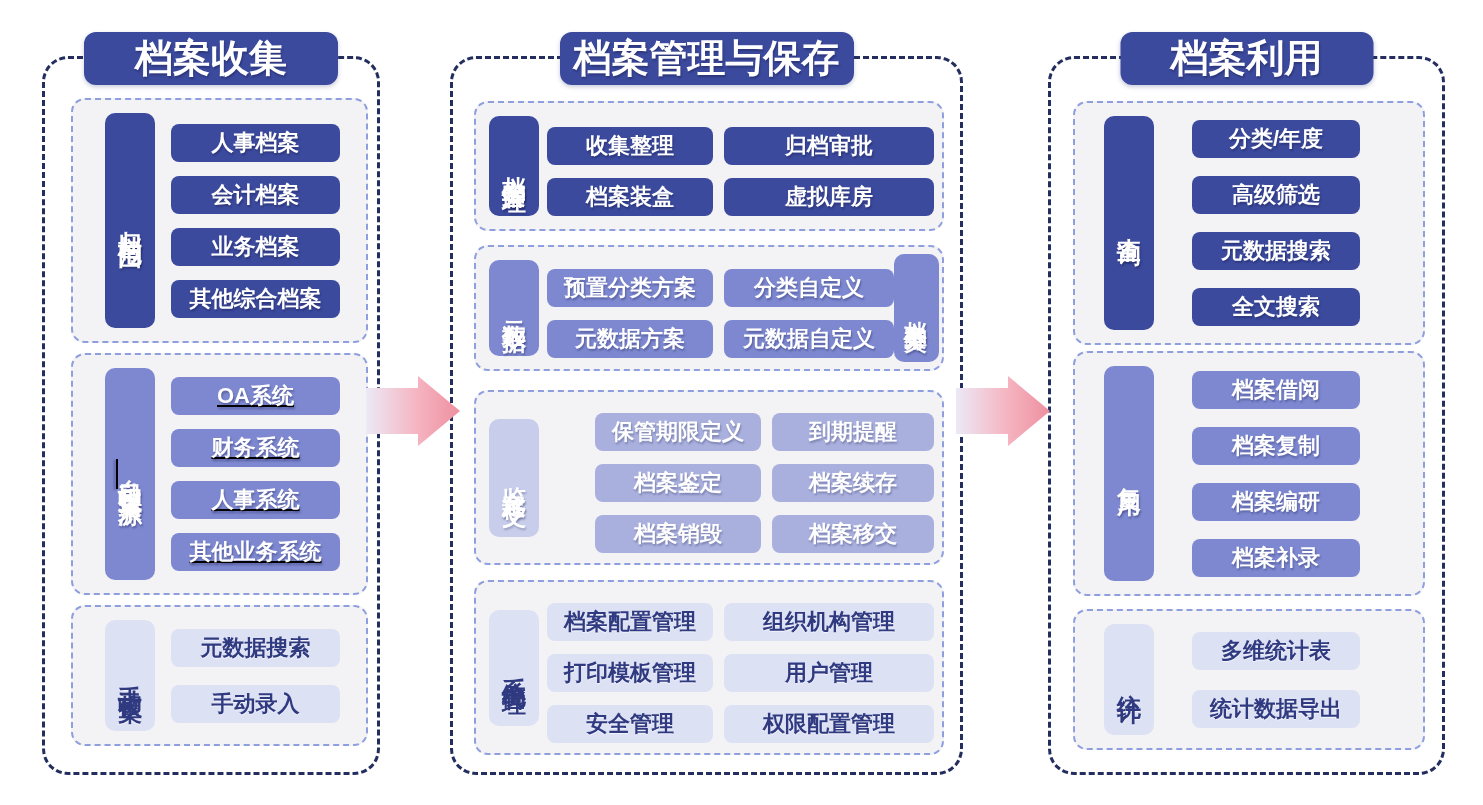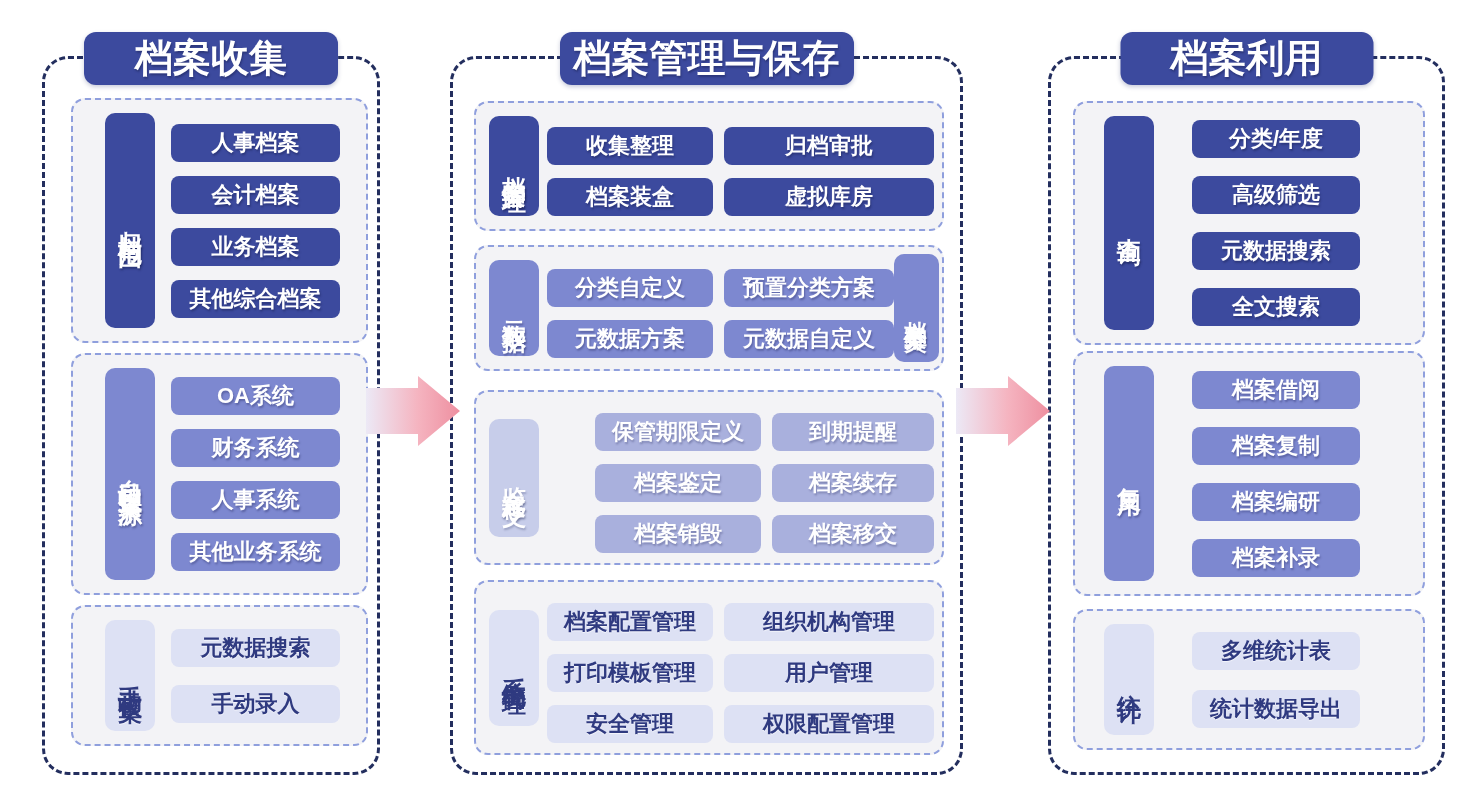--- a/index.html
+++ b/index.html
@@ -28,21 +28,21 @@
   #panel3 .panel-title{min-width:253px;}
 
   .group{
     position:absolute;box-sizing:border-box;
     background:#f3f3f6;border:2px dashed #8f9fdd;border-radius:14px;
     display:flex;align-items:center;
   }
   
   #panel1 .group{left:26px;width:297px;padding-left:32px;padding-right:26px;}
   #panel1 .g1{top:39px;height:245px;}
-  #panel1 .g2{top:294px;height:242px;}
+  #panel1 .g2{top:294px;height:242px;text-decoration:underline;}
   #panel1 .g3{top:546px;height:141px;}
   
   #panel2 .group{left:21px;width:470px;padding-left:13px;padding-right:8px;}
   #panel2 .g1{top:42px;height:130px;}
   #panel2 .g2{top:186px;height:126px;}
   #panel2 .g3{top:331px;height:175px;gap:48px;}
   #panel2 .g4{top:521px;height:175px;}
   
   #panel3 .group{left:22px;width:352px;padding-left:29px;}
   #panel3 .g1{top:42px;height:244px;}
@@ -145,22 +145,22 @@
         <div class="item c-dark">收集整理</div>
         <div class="item c-dark">归档审批</div>
         <div class="item c-dark">档案装盒</div>
         <div class="item c-dark">虚拟库房</div>
       </div>
     </div>
 
     <div class="group g2">
       <div class="vlabel c-med">元数据</div>
       <div class="items-grid">
+        <div class="item c-med">预置分类方案</div>
         <div class="item c-med">分类自定义</div>
-        <div class="item c-med">预置分类方案</div>
         <div class="item c-med">元数据方案</div>
         <div class="item c-med">元数据自定义</div>
       </div>
       <div class="vlabel vlabel-right c-med">档案分类</div>
     </div>
 
     <div class="group g3">
       <div class="vlabel c-xlight">鉴定移交</div>
       <div class="items-grid">
         <div class="item c-light">保管期限定义</div>

